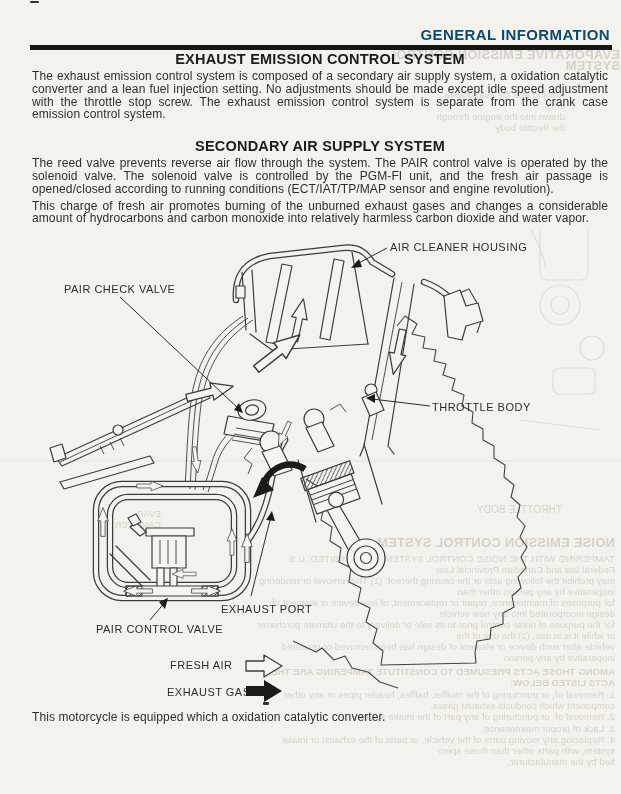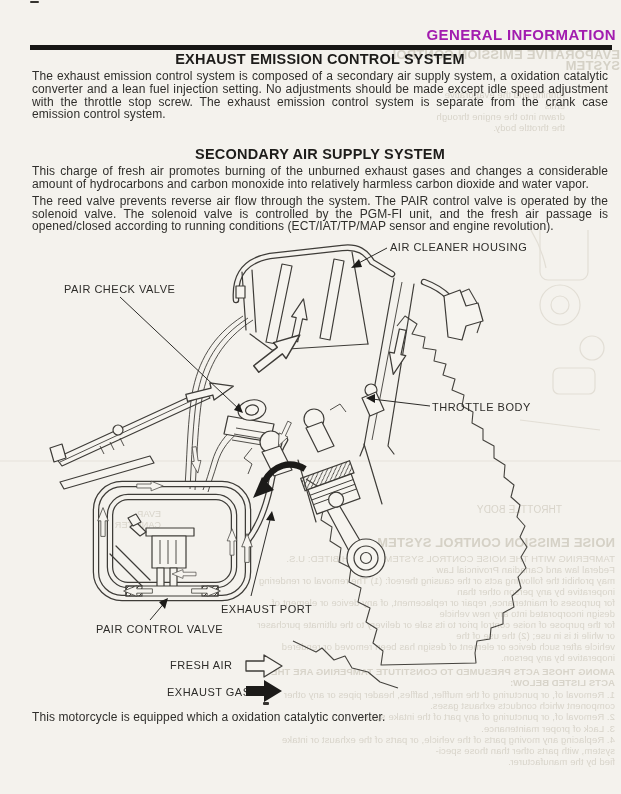--- a/index.html
+++ b/index.html
@@ -1,26 +1,26 @@
 <!DOCTYPE html>
 <html><head>
 <meta charset="utf-8">
 <style>
   html,body{margin:0;padding:0;background:#888;}
   .page{position:relative;width:621px;height:794px;background:#f4f2ed;overflow:hidden;
         font-family:"Liberation Sans",sans-serif;color:#2f2e2b;}
   
-  .hdr{position:absolute;top:26px;left:30px;right:5px;text-align:right;
-       font-size:15px;font-weight:bold;letter-spacing:.4px;color:#a21caf;}
+  .hdr{position:absolute;top:26px;left:30px;right:11px;text-align:right;
+       font-size:15px;font-weight:bold;letter-spacing:.4px;color:#0c4a6e;}
   .hdr-rule{position:absolute;top:45px;left:30px;right:9px;height:4.5px;background:#171615;}
   .sec{position:absolute;left:32px;right:13px;}
   .sec-top{top:51px;}
   .sec-bottom{top:711px;}
   .sec h2{margin:0 0 3px 0;font-size:14.5px;font-weight:bold;letter-spacing:.2px;color:#1d1c1a;text-align:center;}
-  .sec h2.gap{margin-top:25px;}
+  .sec h2.gap{margin-top:17px;}
   .sec p{margin:0 0 4px 0;font-size:12px;line-height:12.8px;text-align:justify;letter-spacing:.1px;}
   
   .bleed{position:absolute;transform:scaleX(-1);color:#d8d4ca;line-height:10.5px;
          font-size:9.5px;letter-spacing:.1px;pointer-events:none;}
   .bleed.b-bold{font-weight:bold;font-size:13px;letter-spacing:.2px;color:#d5d1c6;}
   .bleed .bl{margin:0 0 1px 0;}
   .bleed .bl-bold{font-weight:bold;margin:4px 0 2px 0;}
   .bleed-bar{position:absolute;height:2px;background:#e7e4dc;}
   .speck{position:absolute;background:#35332f;border-radius:1px;}
   
@@ -65,22 +65,22 @@
     <div class="bl">     fied by the manufacturer.</div>
   </div>
 
   <div class="hdr">GENERAL INFORMATION</div>
   <div class="hdr-rule"></div>
 
   <div class="sec sec-top">
     <h2>EXHAUST EMISSION CONTROL SYSTEM</h2>
     <p>The exhaust emission control system is composed of a secondary air supply system, a oxidation catalytic converter and a lean fuel injection setting. No adjustments should be made except idle speed adjustment with the throttle stop screw. The exhaust emission control system is separate from the crank case emission control system.</p>
     <h2 class="gap">SECONDARY AIR SUPPLY SYSTEM</h2>
+    <p>The reed valve prevents reverse air flow through the system. The PAIR control valve is operated by the solenoid valve. The solenoid valve is controlled by the PGM-FI unit, and the fresh air passage is opened/closed according to running conditions (ECT/IAT/TP/MAP sensor and engine revolution).</p>
     <p>This charge of fresh air promotes burning of the unburned exhaust gases and changes a considerable amount of hydrocarbons and carbon monoxide into relatively harmless carbon dioxide and water vapor.</p>
-    <p>The reed valve prevents reverse air flow through the system. The PAIR control valve is operated by the solenoid valve. The solenoid valve is controlled by the PGM-FI unit, and the fresh air passage is opened/closed according to running conditions (ECT/IAT/TP/MAP sensor and engine revolution).</p>
   </div>
 
   <svg class="diagram" width="621" height="480" viewBox="0 230 621 480">
     <defs>
       <pattern id="h4" patternUnits="userSpaceOnUse" width="5" height="5">
         <path d="M0,5 L5,0" stroke="#3e3c38" stroke-width="1"></path>
       </pattern>
       <g id="harrow">
         <polygon class="ha" points="-24,-3.6 2,-3.6 2,-8.8 24,0 2,8.8 2,3.6 -24,3.6"></polygon>
       </g>

